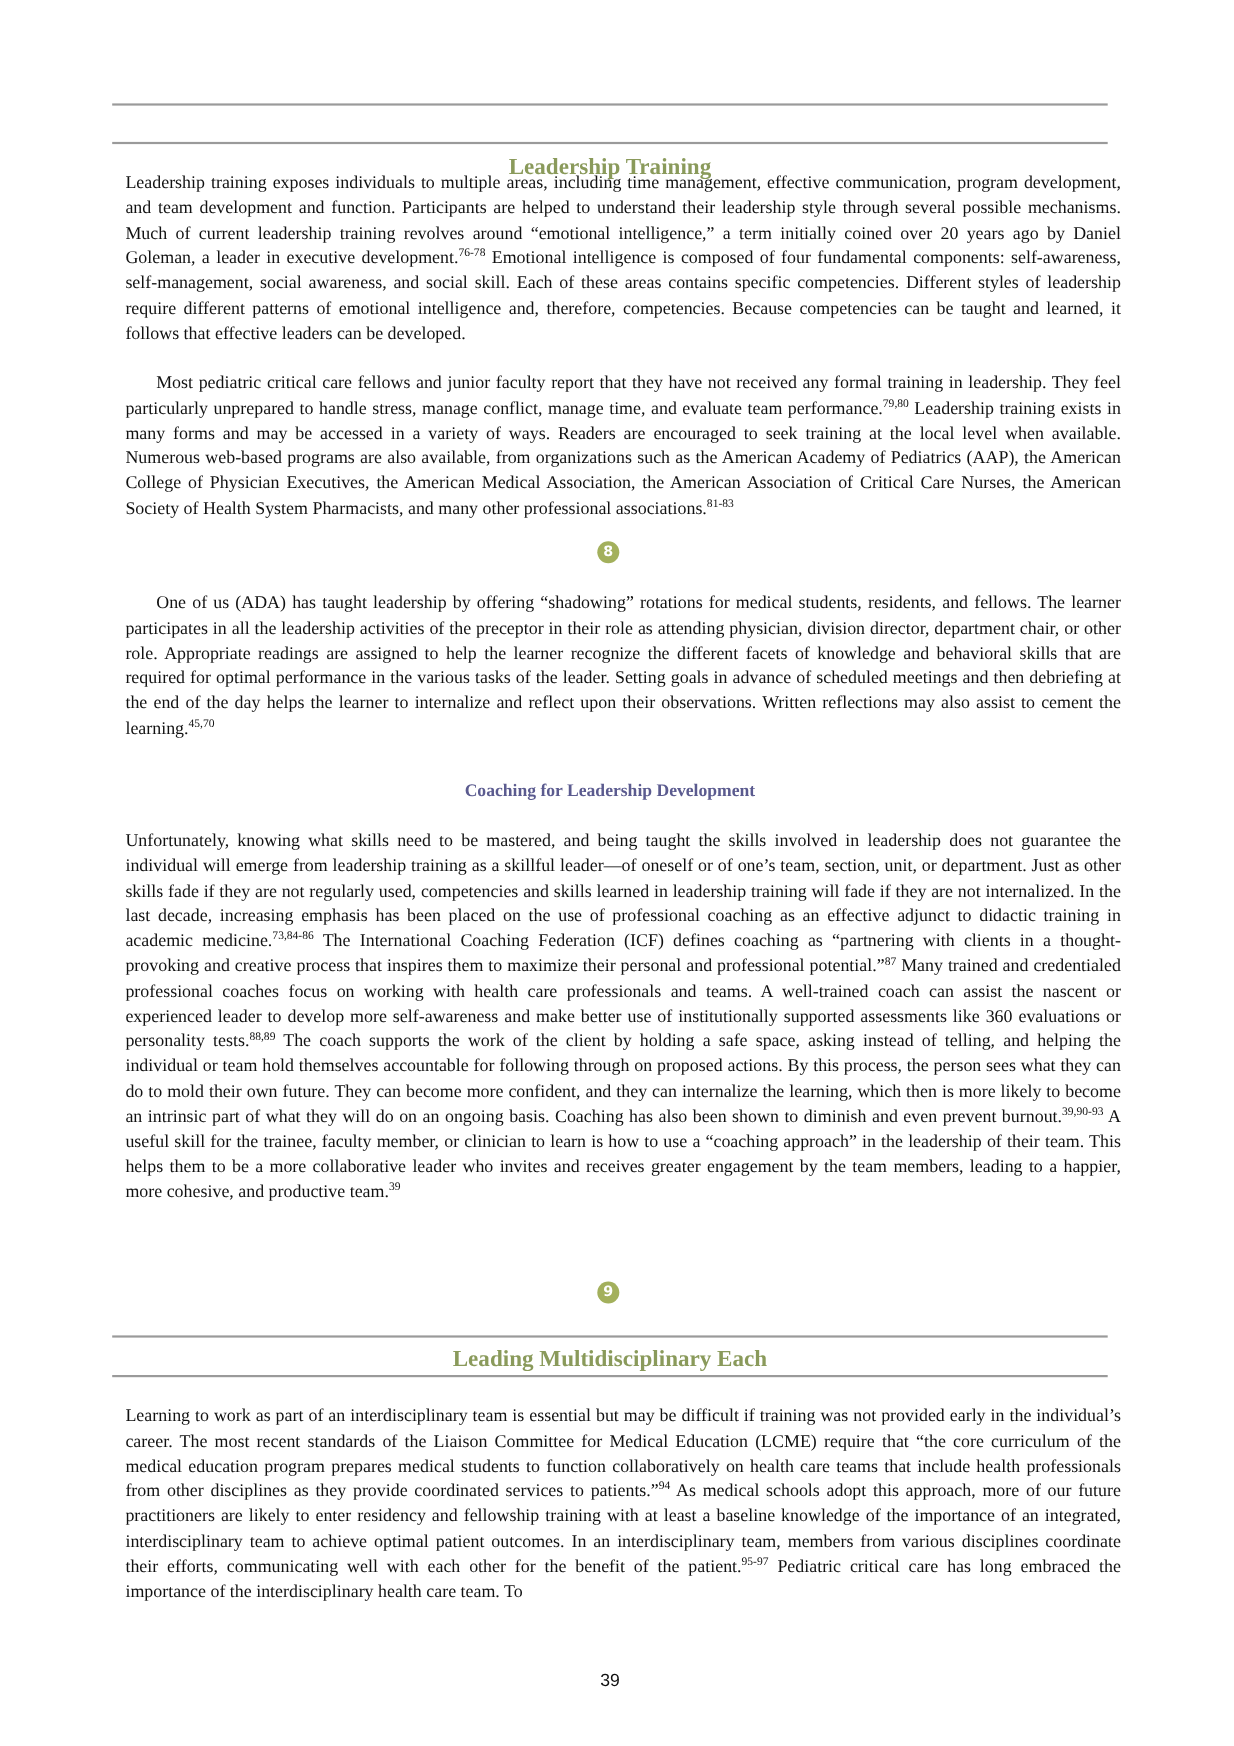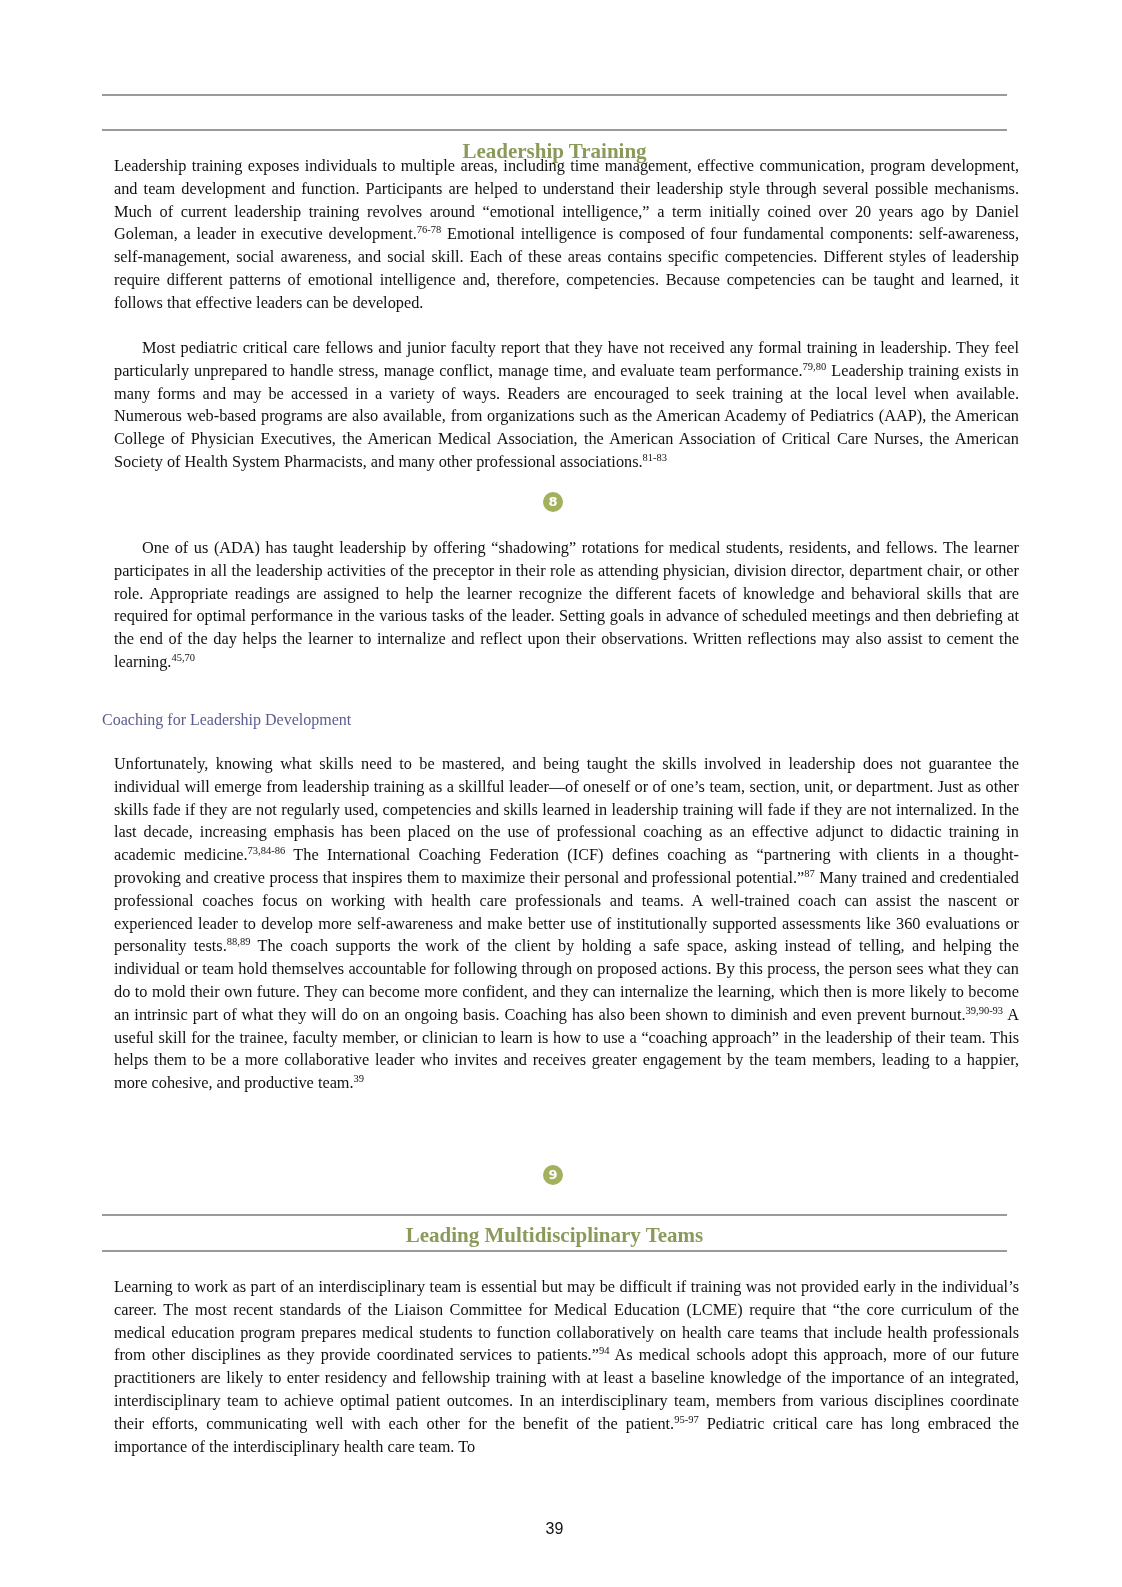--- a/index.html
+++ b/index.html
@@ -1,20 +1,20 @@
 <!DOCTYPE html>
 <html><head>
 <meta charset="utf-8">
 <style>
   html, body { margin: 0; padding: 0; background: #ffffff; }
   body { width: 1122px; height: 1587px; position: relative; overflow: hidden; font-family: "Liberation Serif", serif; color: #111; }
   .page { position: absolute; left: 102px; top: 0; width: 905px; }
   .rule { position: absolute; left: 0; width: 905px; height: 2px; background: #9a9a9a; }
   .sec-title { position: absolute; left: 0; width: 905px; text-align: center; font-size: 21px; font-weight: bold; color: #8a9a5b; line-height: 26px; }
-  .sub-title { position: absolute; left: 0; width: 905px; text-align: left; font-size: 16px; font-weight: normal; color: #5b5b8f; line-height: 20px; }
+  .sub-title { position: absolute; left: 0; width: 905px; text-align: center; font-size: 16px; font-weight: bold; color: #5b5b8f; line-height: 20px; }
   .para { position: absolute; left: 0; width: 905px; font-size: 16.3px; line-height: 22.8px; text-align: justify; margin: 12px; }
   .para .indent { display: inline-block; width: 28px; }
   sup { font-size: 10.5px; line-height: 0; vertical-align: 6px; }
   .badge { position: absolute; width: 20px; height: 20px; border-radius: 50%; background: #a3b05c; color: #fff; font-family: "DejaVu Sans", sans-serif; font-weight: bold; font-size: 13px; text-align: center; line-height: 20px; }
   .pagenum { position: absolute; left: 0; width: 905px; text-align: center; font-family: "Liberation Sans", sans-serif; font-size: 16px; top: 1520px; }
 </style>
 </head>
 <body>
 
 <div class="page">
@@ -30,19 +30,19 @@
 
   <p class="para" style="top:525px;"><span class="indent"></span><span>One of us (ADA) has taught leadership by offering “shadowing” rotations for medical students, residents, and fellows. The learner participates in all the leadership activities of the preceptor in their role as attending physician, division director, department chair, or other role. Appropriate readings are assigned to help the learner recognize the different facets of knowledge and behavioral skills that are required for optimal performance in the various tasks of the leader. Setting goals in advance of scheduled meetings and then debriefing at the end of the day helps the learner to internalize and reflect upon their observations. Written reflections may also assist to cement the learning.</span><sup>45,70</sup></p>
 
   <div class="sub-title" style="top:710px;">Coaching for Leadership Development</div>
 
   <p class="para" style="top:741px;"><span>Unfortunately, knowing what skills need to be mastered, and being taught the skills involved in leadership does not guarantee the individual will emerge from leadership training as a skillful leader—of oneself or of one’s team, section, unit, or department. Just as other skills fade if they are not regularly used, competencies and skills learned in leadership training will fade if they are not internalized. In the last decade, increasing emphasis has been placed on the use of professional coaching as an effective adjunct to didactic training in academic medicine.</span><sup>73,84-86</sup><span> The International Coaching Federation (ICF) defines coaching as “partnering with clients in a thought-provoking and creative process that inspires them to maximize their personal and professional potential.”</span><sup>87</sup><span> Many trained and credentialed professional coaches focus on working with health care professionals and teams. A well-trained coach can assist the nascent or experienced leader to develop more self-awareness and make better use of institutionally supported assessments like 360 evaluations or personality tests.</span><sup>88,89</sup><span> The coach supports the work of the client by holding a safe space, asking instead of telling, and helping the individual or team hold themselves accountable for following through on proposed actions. By this process, the person sees what they can do to mold their own future. They can become more confident, and they can internalize the learning, which then is more likely to become an intrinsic part of what they will do on an ongoing basis. Coaching has also been shown to diminish and even prevent burnout.</span><sup>39,90-93</sup><span> A useful skill for the trainee, faculty member, or clinician to learn is how to use a “coaching approach” in the leadership of their team. This helps them to be a more collaborative leader who invites and receives greater engagement by the team members, leading to a happier, more cohesive, and productive team.</span><sup>39</sup></p>
 
   <div class="badge" style="top:1165px; left:441px;">9</div>
 
   <div class="rule" style="top:1214px;"></div>
-  <div class="sec-title" style="top:1222px;">Leading Multidisciplinary Teams</div>
+  <div class="sec-title" style="top:1222px;">Leading Multidisciplinary Each</div>
   <div class="rule" style="top:1250px;"></div>
 
   <p class="para" style="top:1264px;"><span>Learning to work as part of an interdisciplinary team is essential but may be difficult if training was not provided early in the individual’s career. The most recent standards of the Liaison Committee for Medical Education (LCME) require that “the core curriculum of the medical education program prepares medical students to function collaboratively on health care teams that include health professionals from other disciplines as they provide coordinated services to patients.”</span><sup>94</sup><span> As medical schools adopt this approach, more of our future practitioners are likely to enter residency and fellowship training with at least a baseline knowledge of the importance of an integrated, interdisciplinary team to achieve optimal patient outcomes. In an interdisciplinary team, members from various disciplines coordinate their efforts, communicating well with each other for the benefit of the patient.</span><sup>95-97</sup><span> Pediatric critical care has long embraced the importance of the interdisciplinary health care team. To</span></p>
 
   <div class="pagenum">39</div>
 </div>
 
 </body></html>

